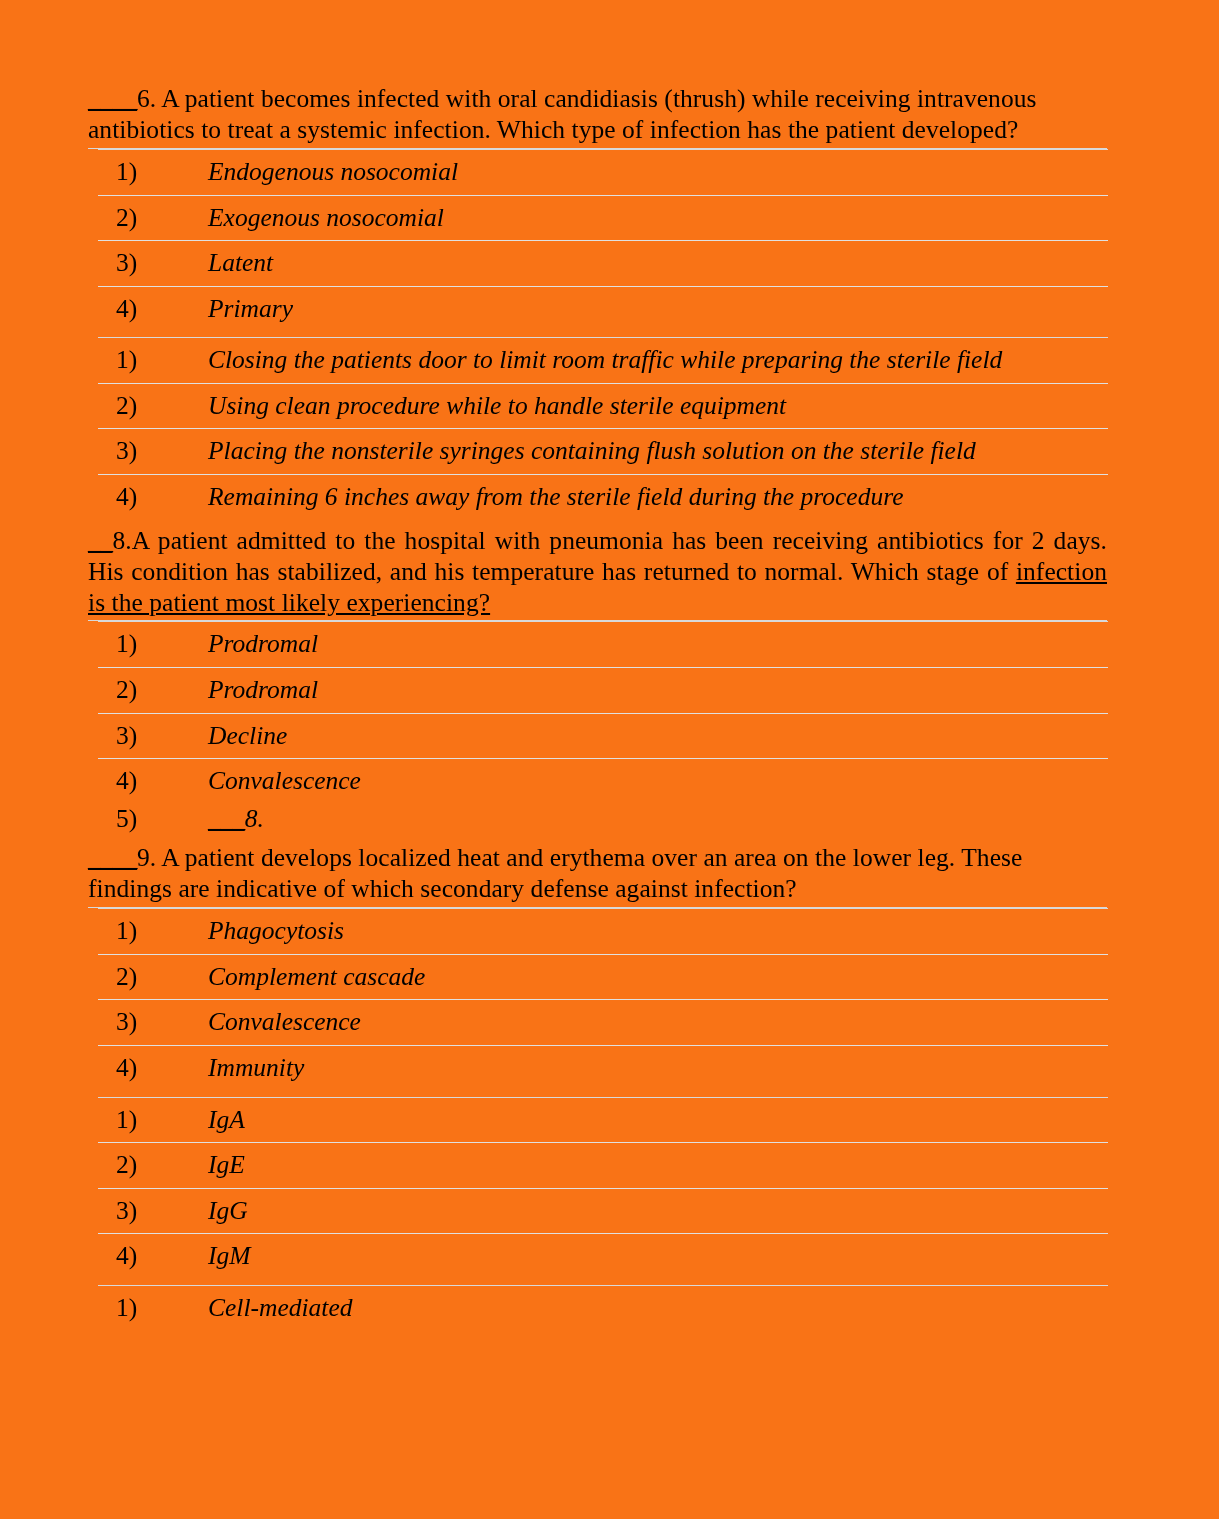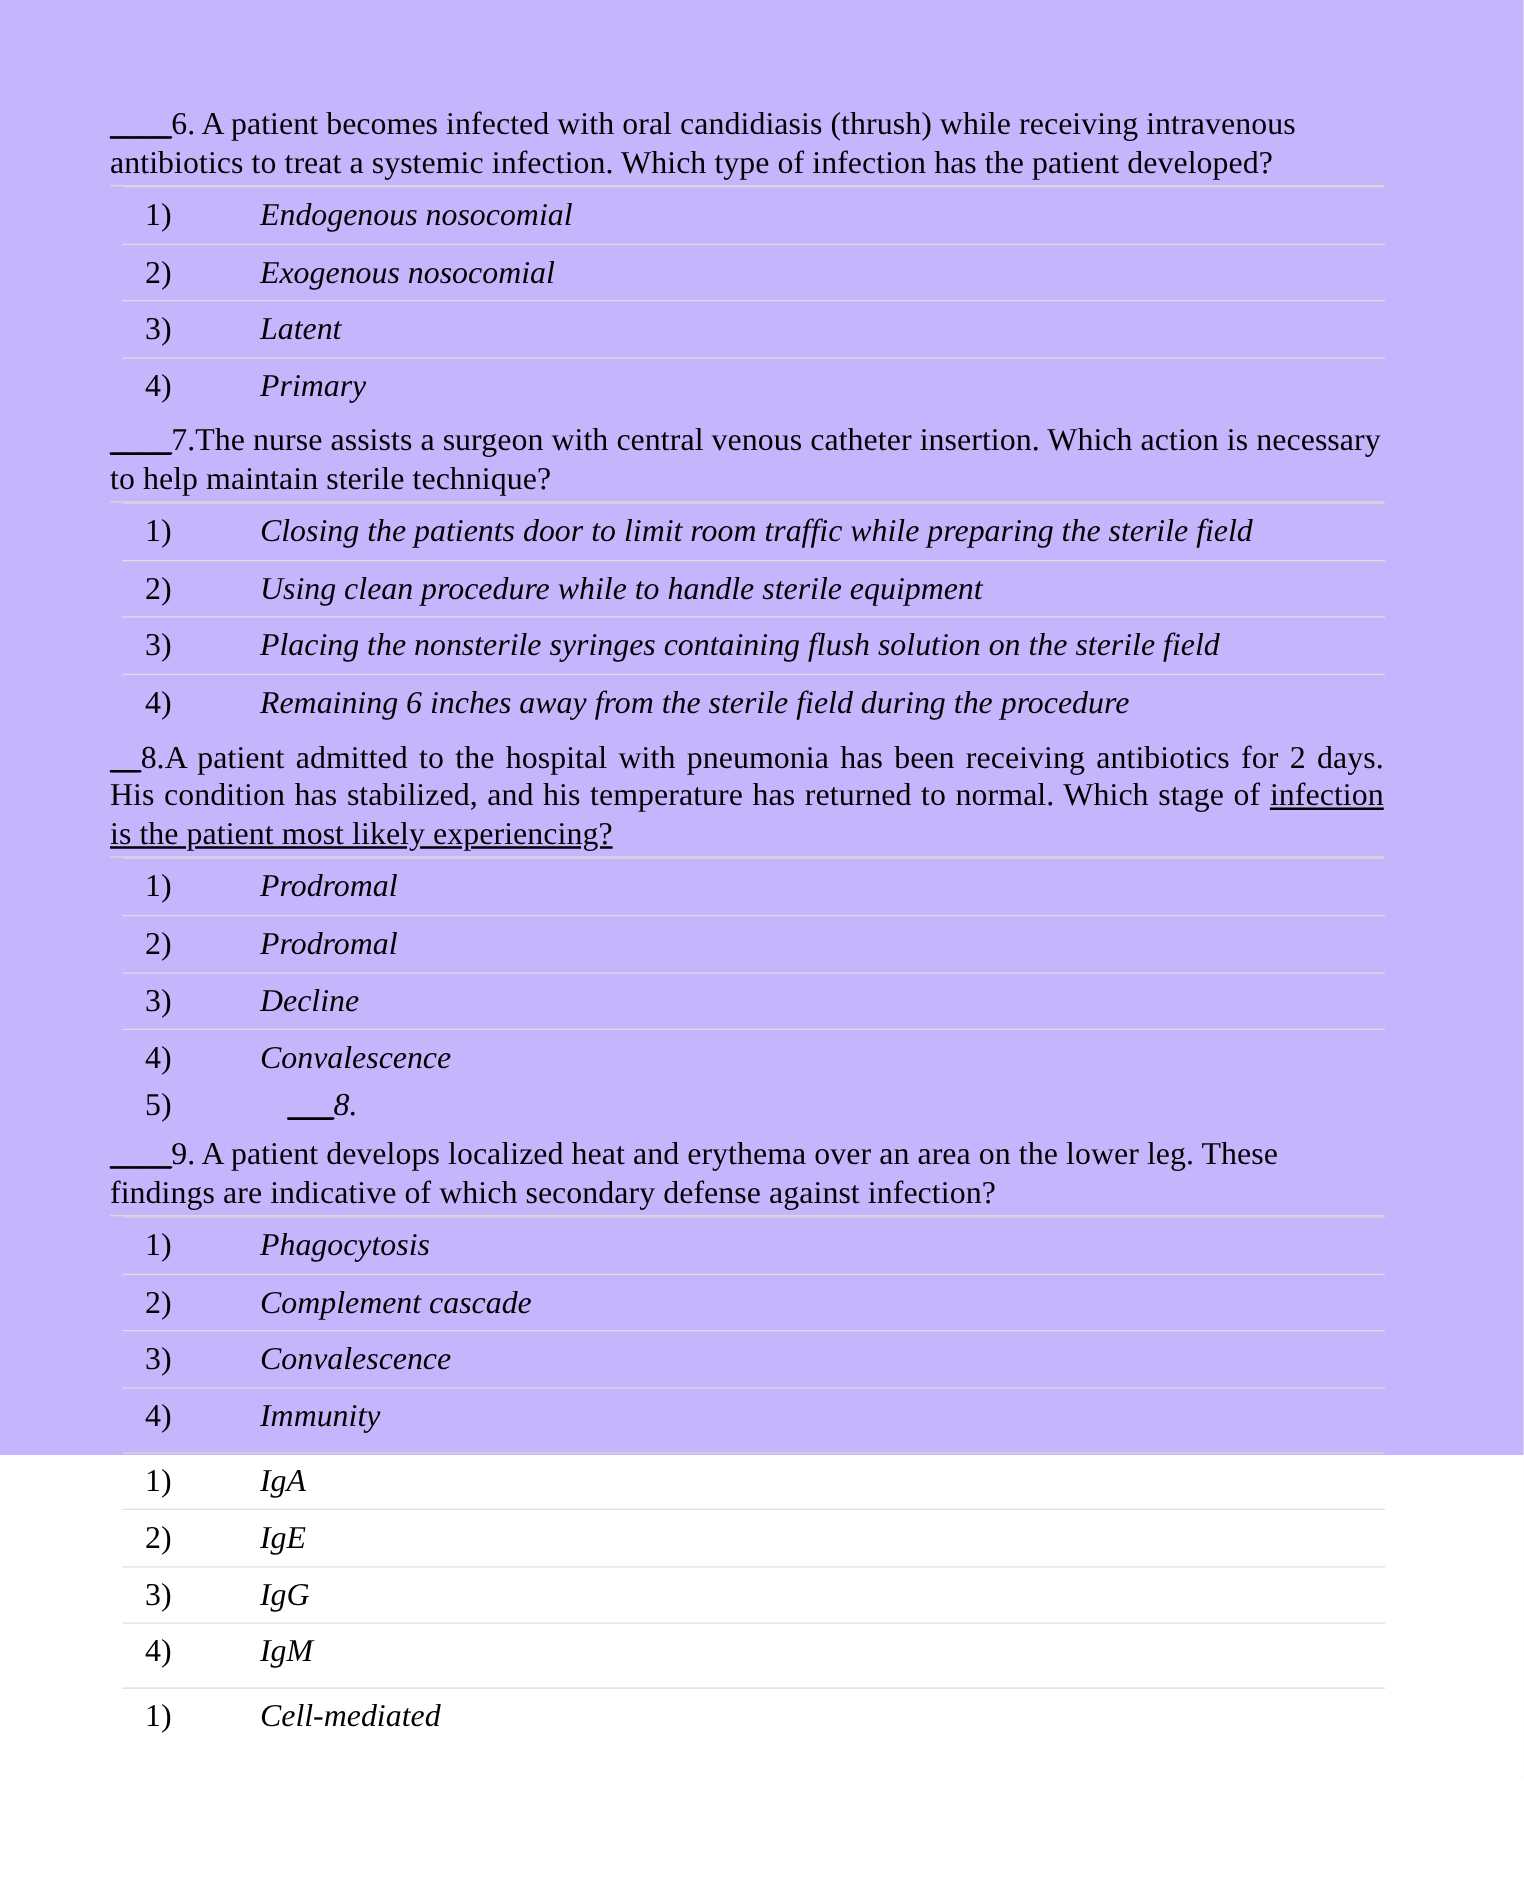--- a/index.html
+++ b/index.html
@@ -11,22 +11,22 @@
     width: 1219px;
     height: 1519px;
     font-family: "Liberation Serif", "DejaVu Serif", serif;
     color: #000000;
     -webkit-font-smoothing: antialiased;
   }
 
   .page {
     position: relative;
     width: 1219px;
-    height: 1164px;
-    background: #c4b5fd;
+    height: 1519px;
+    background: #f97316;
     box-sizing: border-box;
     padding: 84px 112px 0 88px;
   }
 
   .quiz { width: 1019px; }
 
   
   .question {
     font-size: 25.5px;
     line-height: 1.215;
@@ -72,21 +72,21 @@
     text-align: left;
   }
   .opt-text { padding-left: 4px !important; font-style: italic; }
 
   
   .options tr.tight td {
     border-top: none;
     padding-top: 0px;
     padding-bottom: 4px;
   }
-  .opt-inline-blank { text-decoration: underline; letter-spacing: -0.5px; margin-left: 22px; }
+  .opt-inline-blank { text-decoration: underline; letter-spacing: -0.5px; }
 
   .gap-sm { height: 6px; }
 </style>
 </head>
 <body>
 
 <div class="page">
   <div class="quiz">
 
     <div class="question stem-rule"><span class="q-blank">____</span><span>6.</span><span> A patient becomes infected with oral candidiasis (thrush) while receiving intravenous antibiotics to treat a systemic infection. Which type of infection has the patient developed?</span></div>
@@ -106,21 +106,20 @@
       </tr>
       <tr>
         <td class="opt-num">4)</td>
         <td class="opt-text">Primary</td>
       </tr>
     </tbody>
       </table>
 
     <div class="gap-sm"></div>
 
-    <div class="question stem-rule"><span class="q-blank">____</span><span>7.</span><span>The nurse assists a surgeon with central venous catheter insertion. Which action is necessary to help maintain sterile technique?</span></div>
     <table class="options">
       <tbody>
           <tr>
         <td class="opt-num">1)</td>
         <td class="opt-text">Closing the patients door to limit room traffic while preparing the sterile field</td>
       </tr>
       <tr>
         <td class="opt-num">2)</td>
         <td class="opt-text">Using clean procedure while to handle sterile equipment</td>
       </tr>

